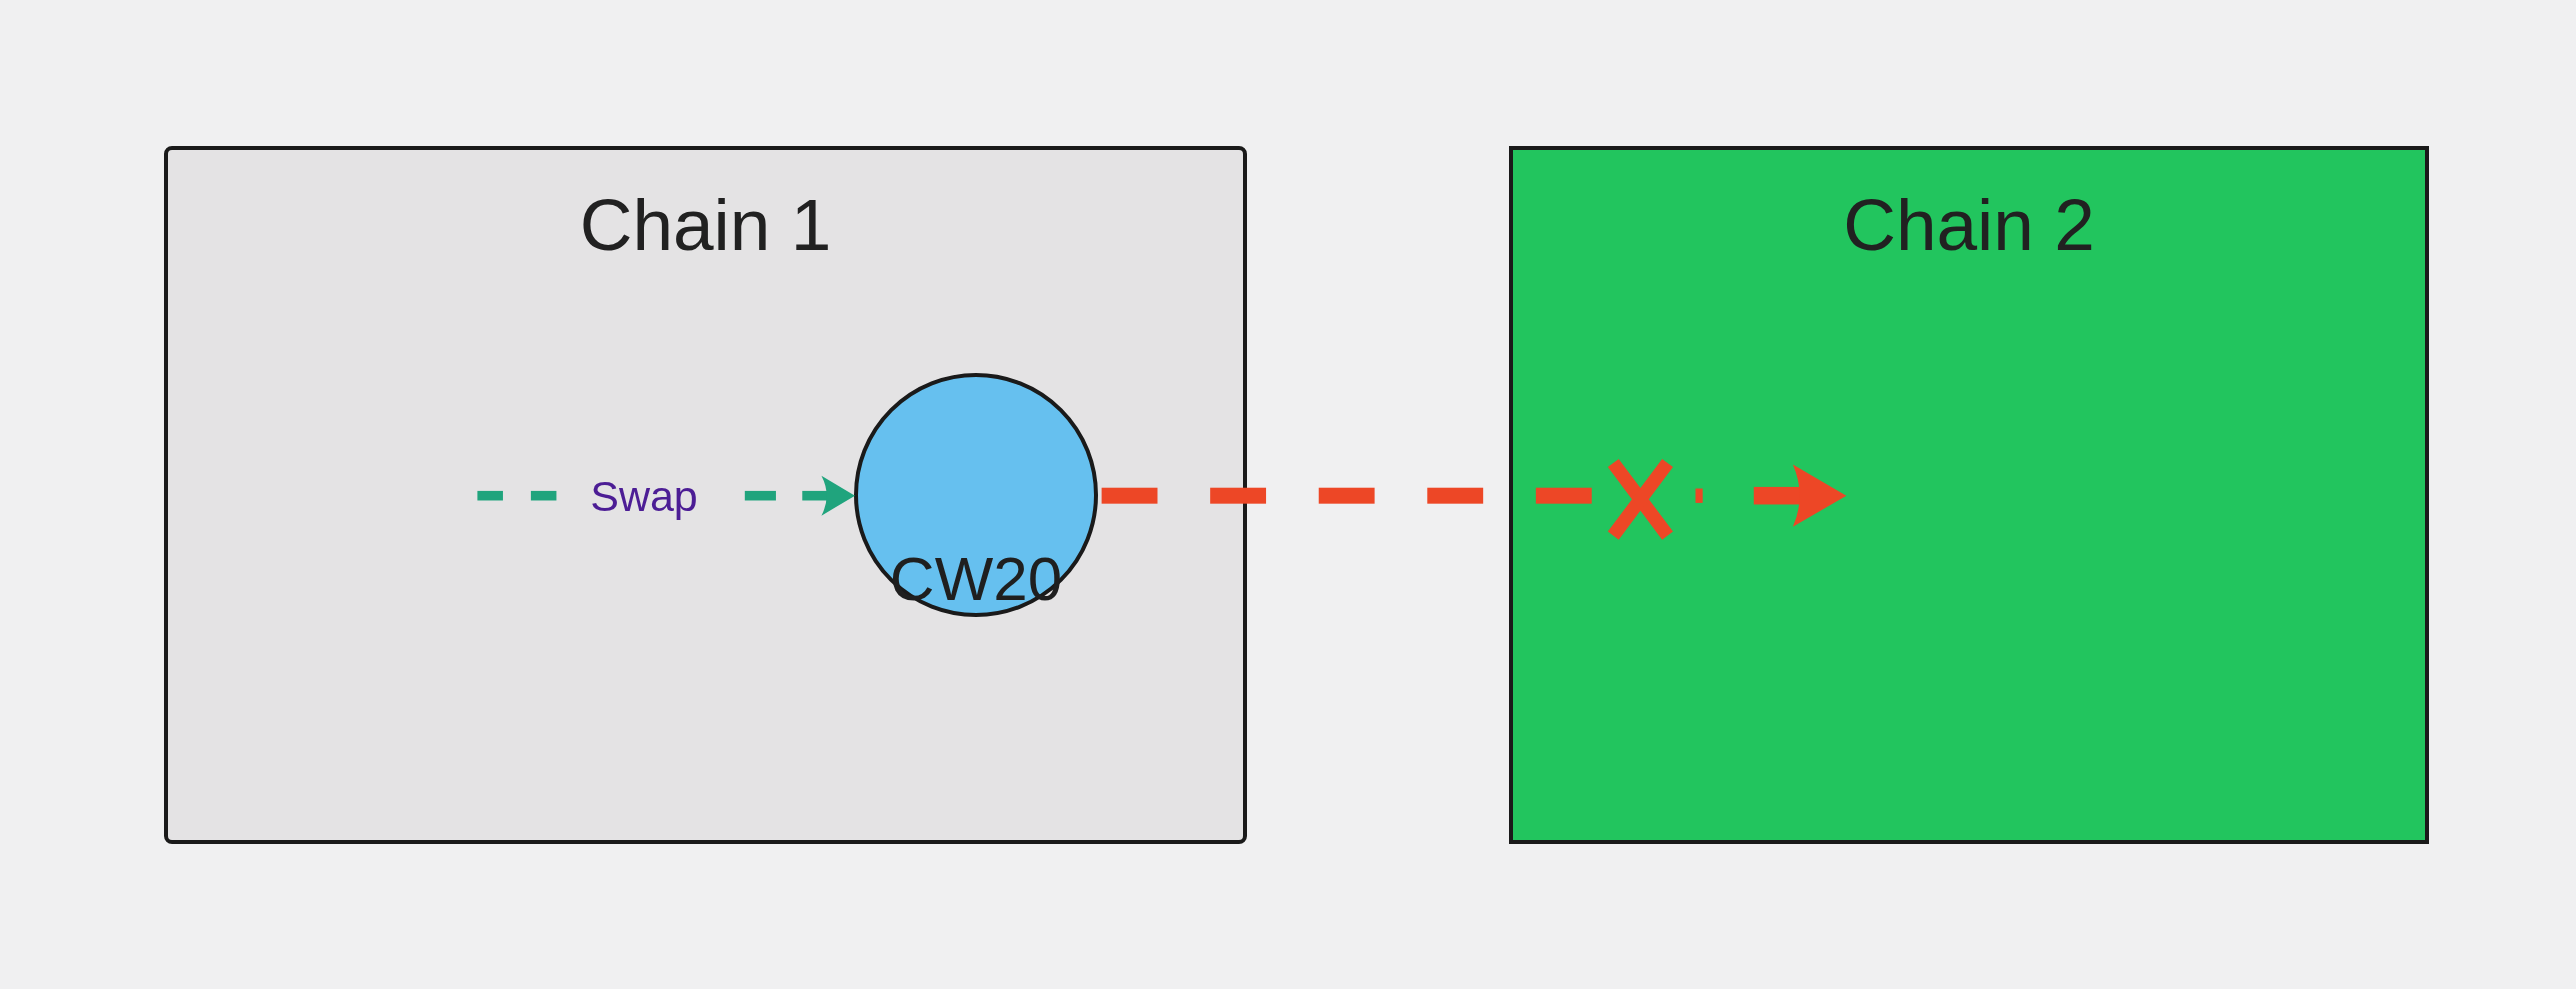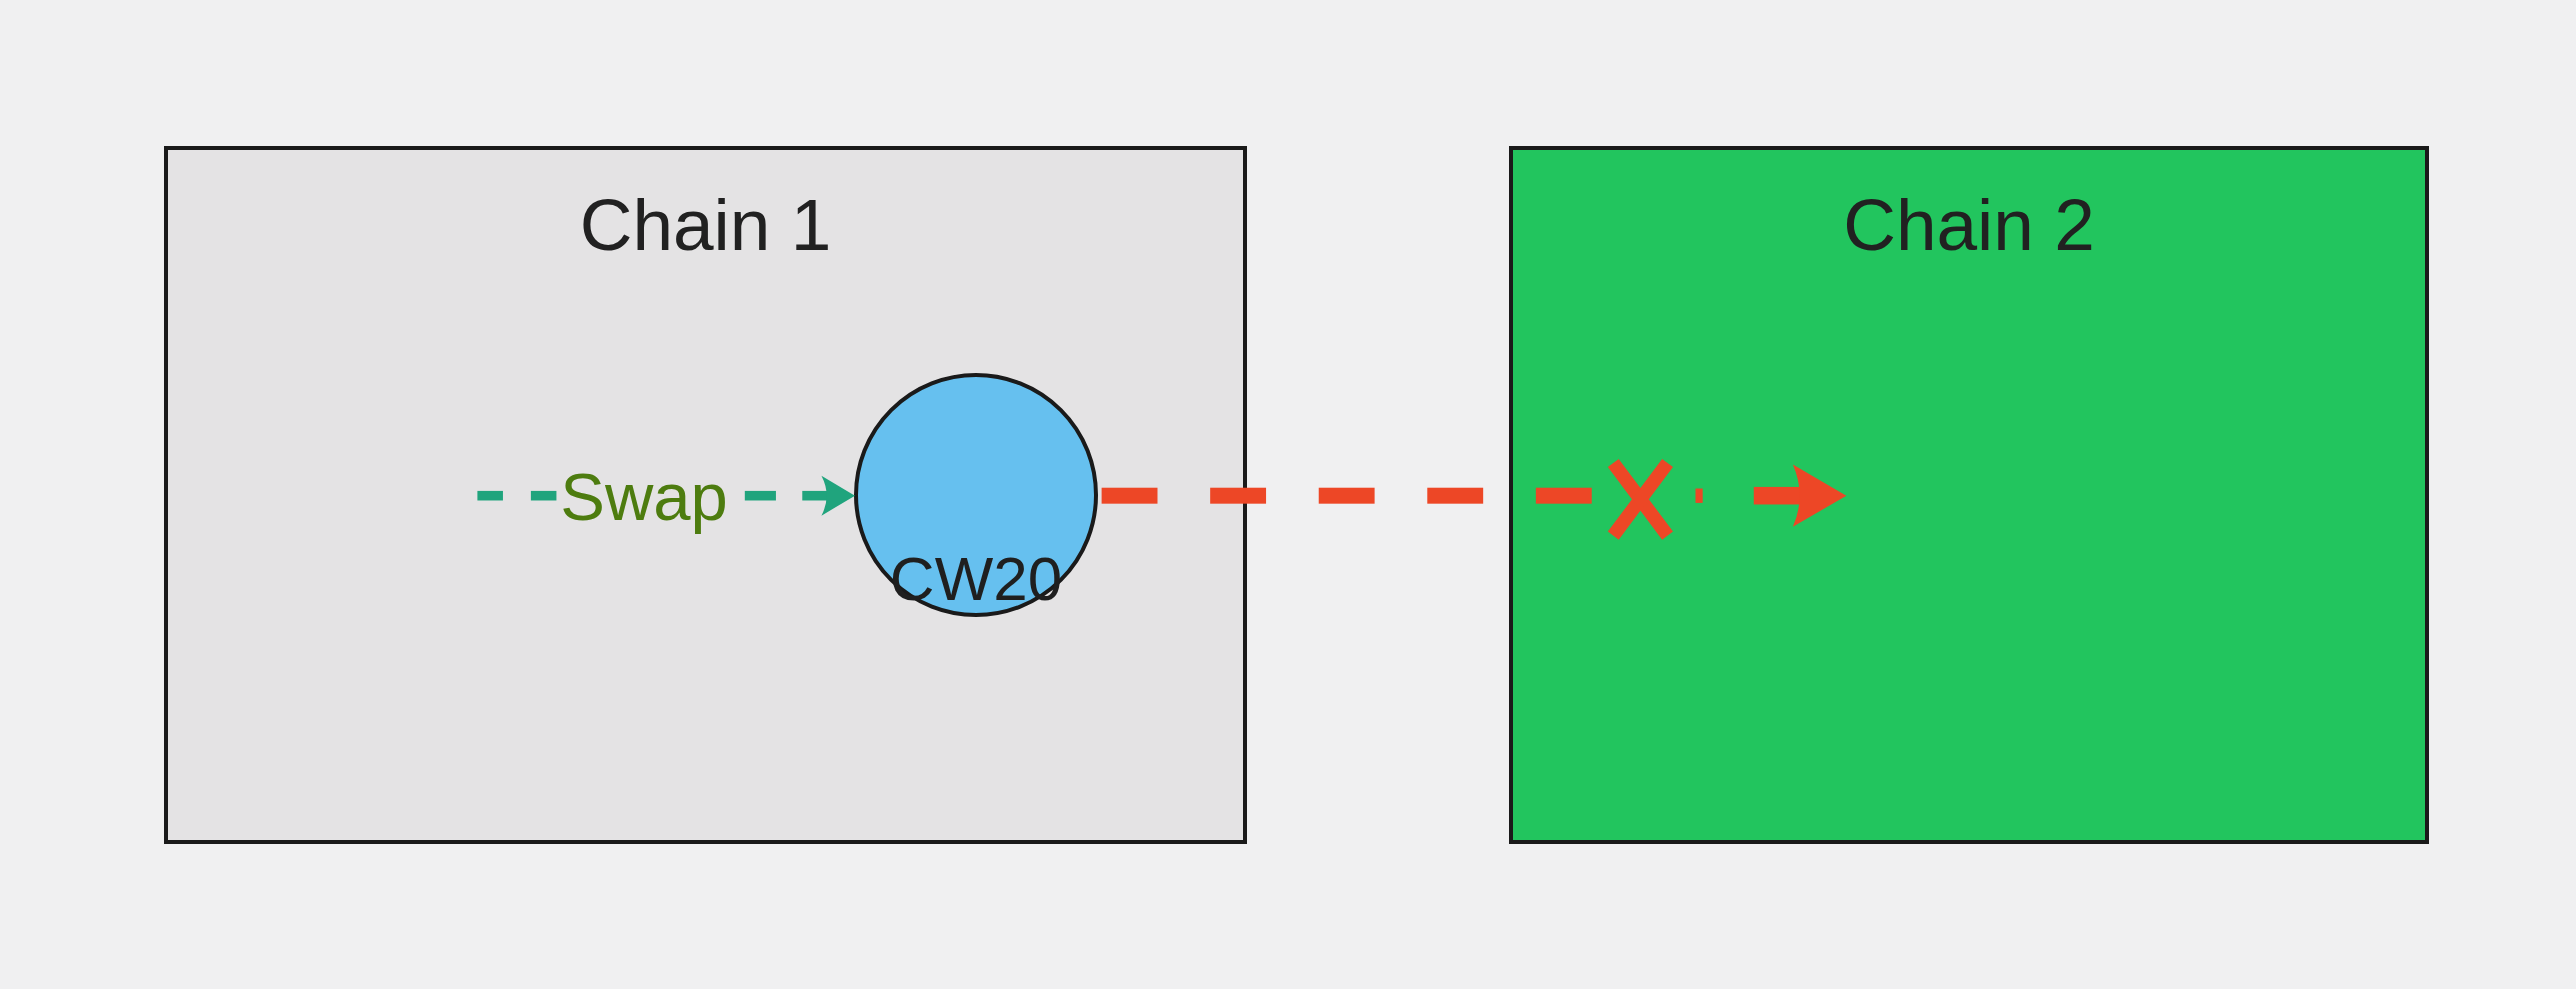--- a/index.html
+++ b/index.html
@@ -11,21 +11,21 @@
     font-family:"Liberation Sans","DejaVu Sans",sans-serif;
     color:#212121;
   }
   .chain-box {
     position:absolute;
     top:146px; height:698px;
     border:4px solid #1a1a1a;
     box-sizing:border-box;
     z-index:1;
   }
-  .chain1 { left:164px;  width:1083px; background:#e4e3e4; }
+  .chain1 { left:164px;  width:1083px; background:#e4e3e4;border-radius:8px; }
   .chain2 { left:1509px; width:920px; background:#22c55e; }
   .chain-title {
     margin-top:37px;
     text-align:center;
     font-size:73px;
     line-height:1.05;
     color:#212121;
   }
   .node {
     position:absolute;
@@ -46,22 +46,22 @@
   .overlay {
     position:absolute; left:0; top:0;
     width:2576px; height:989px;
     z-index:2;
     pointer-events:none;
   }
   .edge-label {
     position:absolute;
     left:644px; top:496px;
     transform:translate(-50%,-50%);
-    font-size:67px;
-    color:#4d7c0f;
+    font-size:43px;
+    color:#4c1d95;
     z-index:3;
     white-space:nowrap;
   }
   .node-line { display:block; }
 </style>
 </head>
 <body>
 
 <div class="canvas">
 

